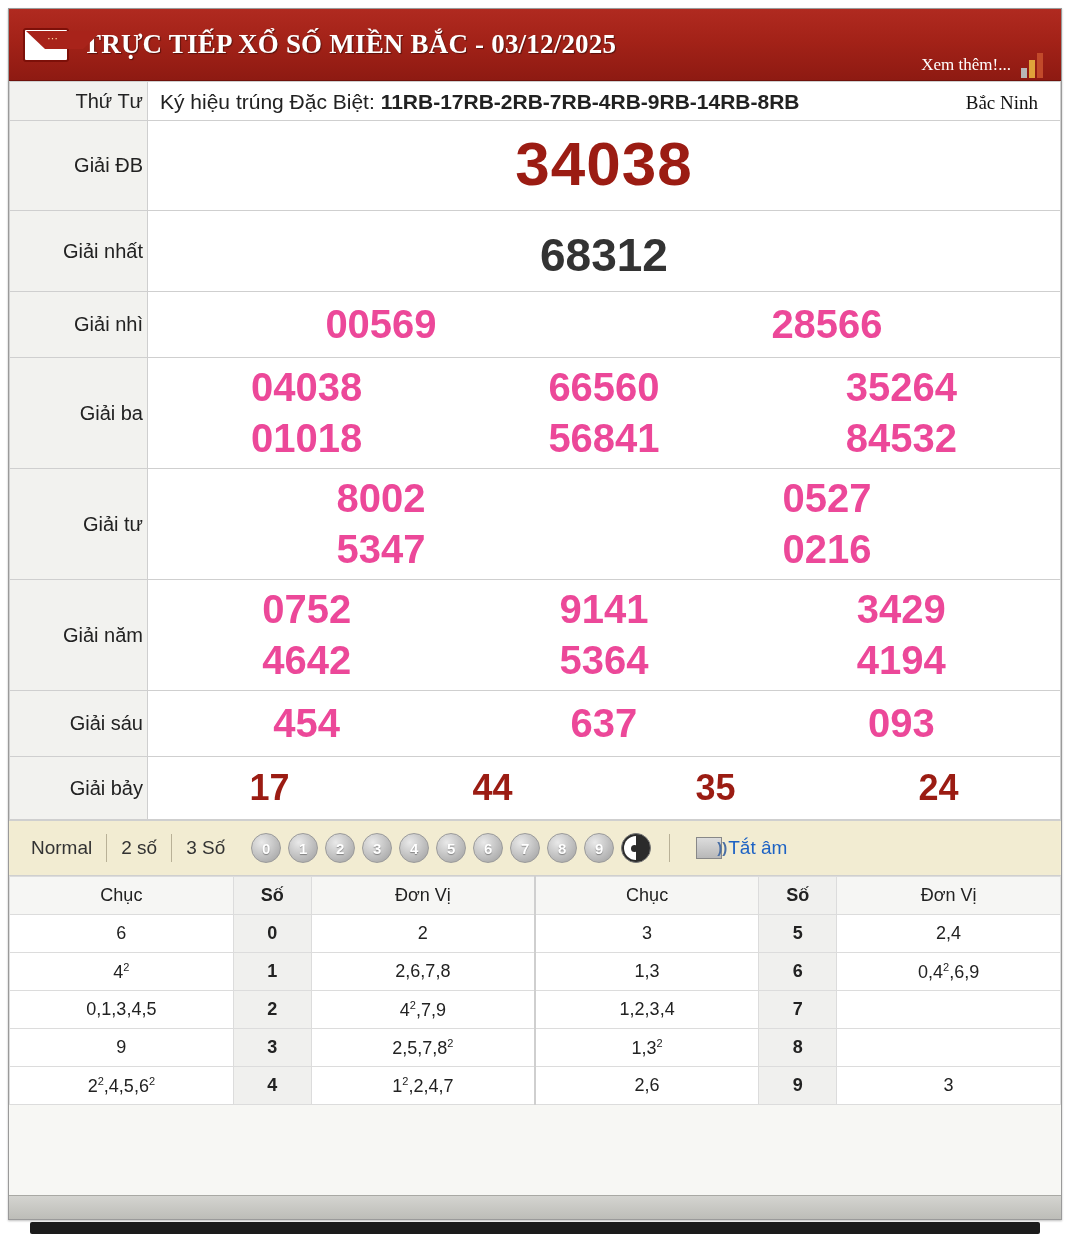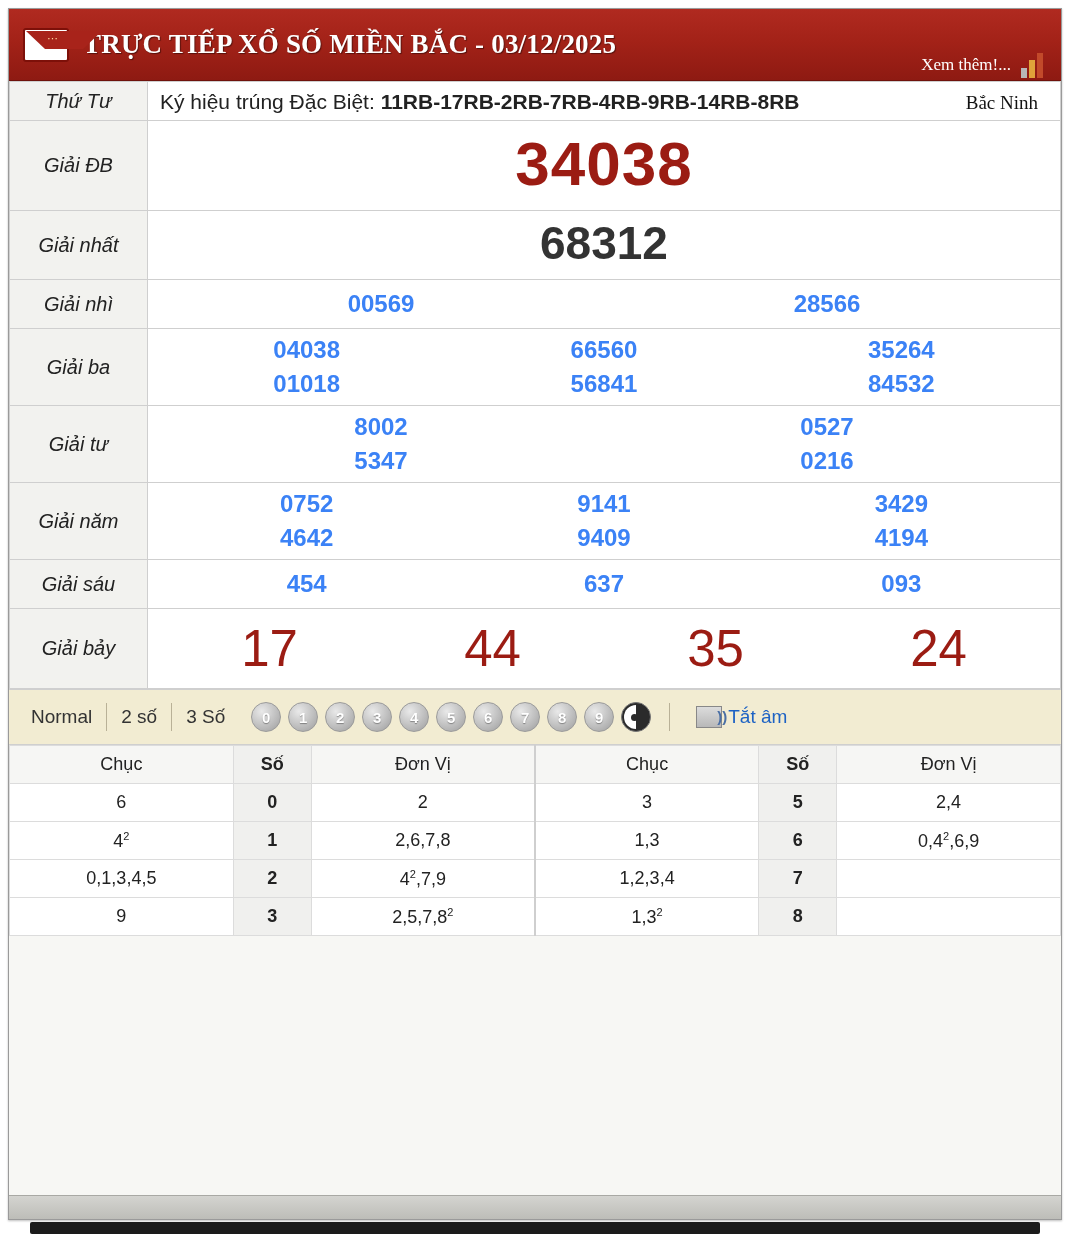--- a/index.html
+++ b/index.html
@@ -101,27 +101,26 @@
     border-collapse: collapse;
     table-layout: fixed;
     background: #ffffff;
   }
   .results td {
     border: 1px solid #cfcfcf;
     vertical-align: middle;
   }
   .lbl {
     width: 138px;
-    text-align: center;
+    text-align: right;
     background: #f2f2ef;
     font-size: 20px;
     color: #222;
     padding: 6px 4px;
     font-family: "Liberation Sans", sans-serif;
-    font-style: italic;
   }
   .rowline { padding: 4px 10px; }
   .kyhieu-cell {
     padding: 8px 12px 6px 12px;
     font-size: 21px;
     color: #222;
     position: relative;
   }
   .kyhieu-strong { font-weight: bold; }
   .province {
@@ -147,23 +146,24 @@
     letter-spacing: 1px;
     padding: 6px 0 10px 0;
     font-family: "Liberation Sans", sans-serif;
   }
   .g1-num {
     text-align: center;
     font-size: 46px;
     font-weight: bold;
     color: #333;
     padding: 4px 0 8px 0;
-  }
-  .big30 { font-size: 24px; font-weight: bold; color: #3b82f6; }
-  .g7 { font-size: 51px; font-weight: normal; color: #9b1c13; }
+    margin-top: 12px;
+  }
+  .big30 { font-size: 40px; font-weight: bold; color: #ec4899; }
+  .g7 { font-size: 36px; font-weight: bold; color: #9b1c13; }
   .pad6 { padding: 6px 0; }
   .pad4 { padding: 3px 0; }
 
   
   .toolbar {
     background: #f2ecd2;
     border-top: 1px solid #cfcfcf;
     border-bottom: 1px solid #cfcfcf;
     height: 56px;
     display: flex;
@@ -351,21 +351,21 @@
       <tr>
         <td class="lbl">Giải năm</td>
         <td class="rowline">
           <div class="num-row pad4">
             <span class="big30">0752</span>
             <span class="big30">9141</span>
             <span class="big30">3429</span>
           </div>
           <div class="num-row pad4">
             <span class="big30">4642</span>
-            <span class="big30">9409</span>
+            <span class="big30">5364</span>
             <span class="big30">4194</span>
           </div>
         </td>
       </tr>
 
       <tr>
         <td class="lbl">Giải sáu</td>
         <td class="rowline">
           <div class="num-row pad6">
             <span class="big30">454</span>
@@ -452,19 +452,27 @@
         <td></td>
       </tr>
       <tr>
         <td>9</td>
         <td class="so-col">3</td>
         <td>2,5,7,8<sup>2</sup></td>
         <td class="mid-sep">1,3<sup>2</sup></td>
         <td class="so-col">8</td>
         <td></td>
       </tr>
+      <tr>
+        <td>2<sup>2</sup>,4,5,6<sup>2</sup></td>
+        <td class="so-col">4</td>
+        <td>1<sup>2</sup>,2,4,7</td>
+        <td class="mid-sep">2,6</td>
+        <td class="so-col">9</td>
+        <td>3</td>
+      </tr>
     </tbody>
       </table>
 
     <div class="bottombar"></div>
   </div>
   <div class="footer-bar"></div>
 </div>
 
 </body></html>

